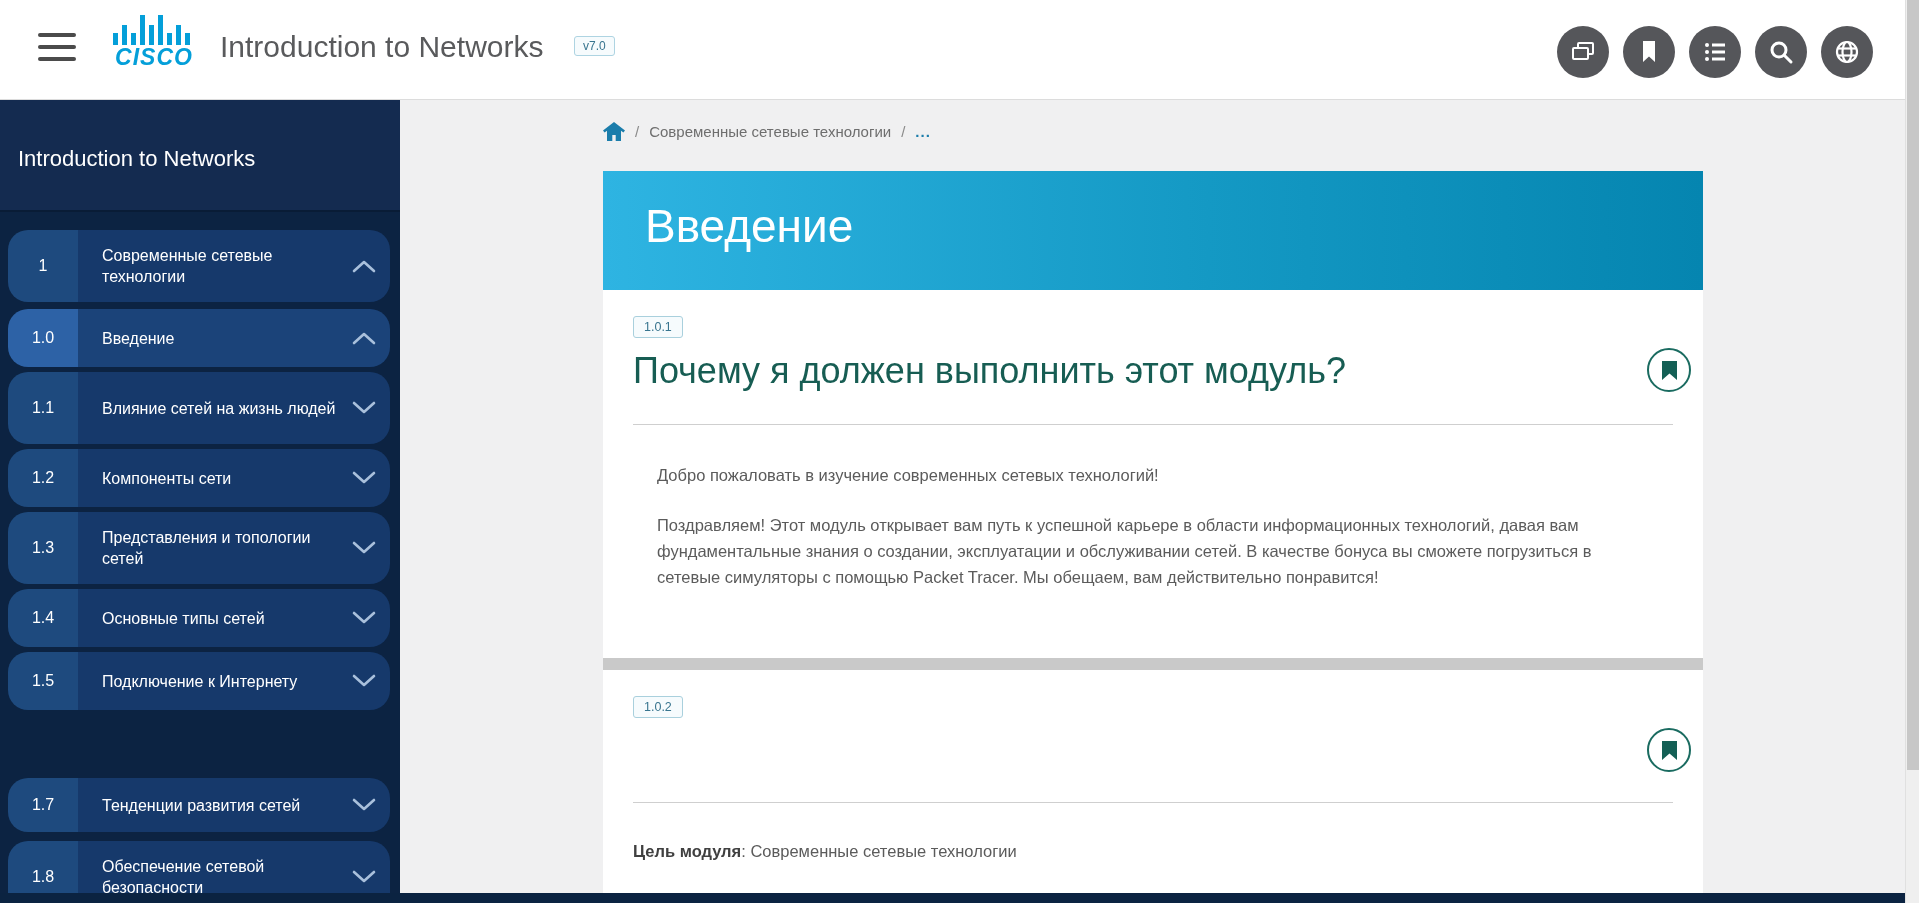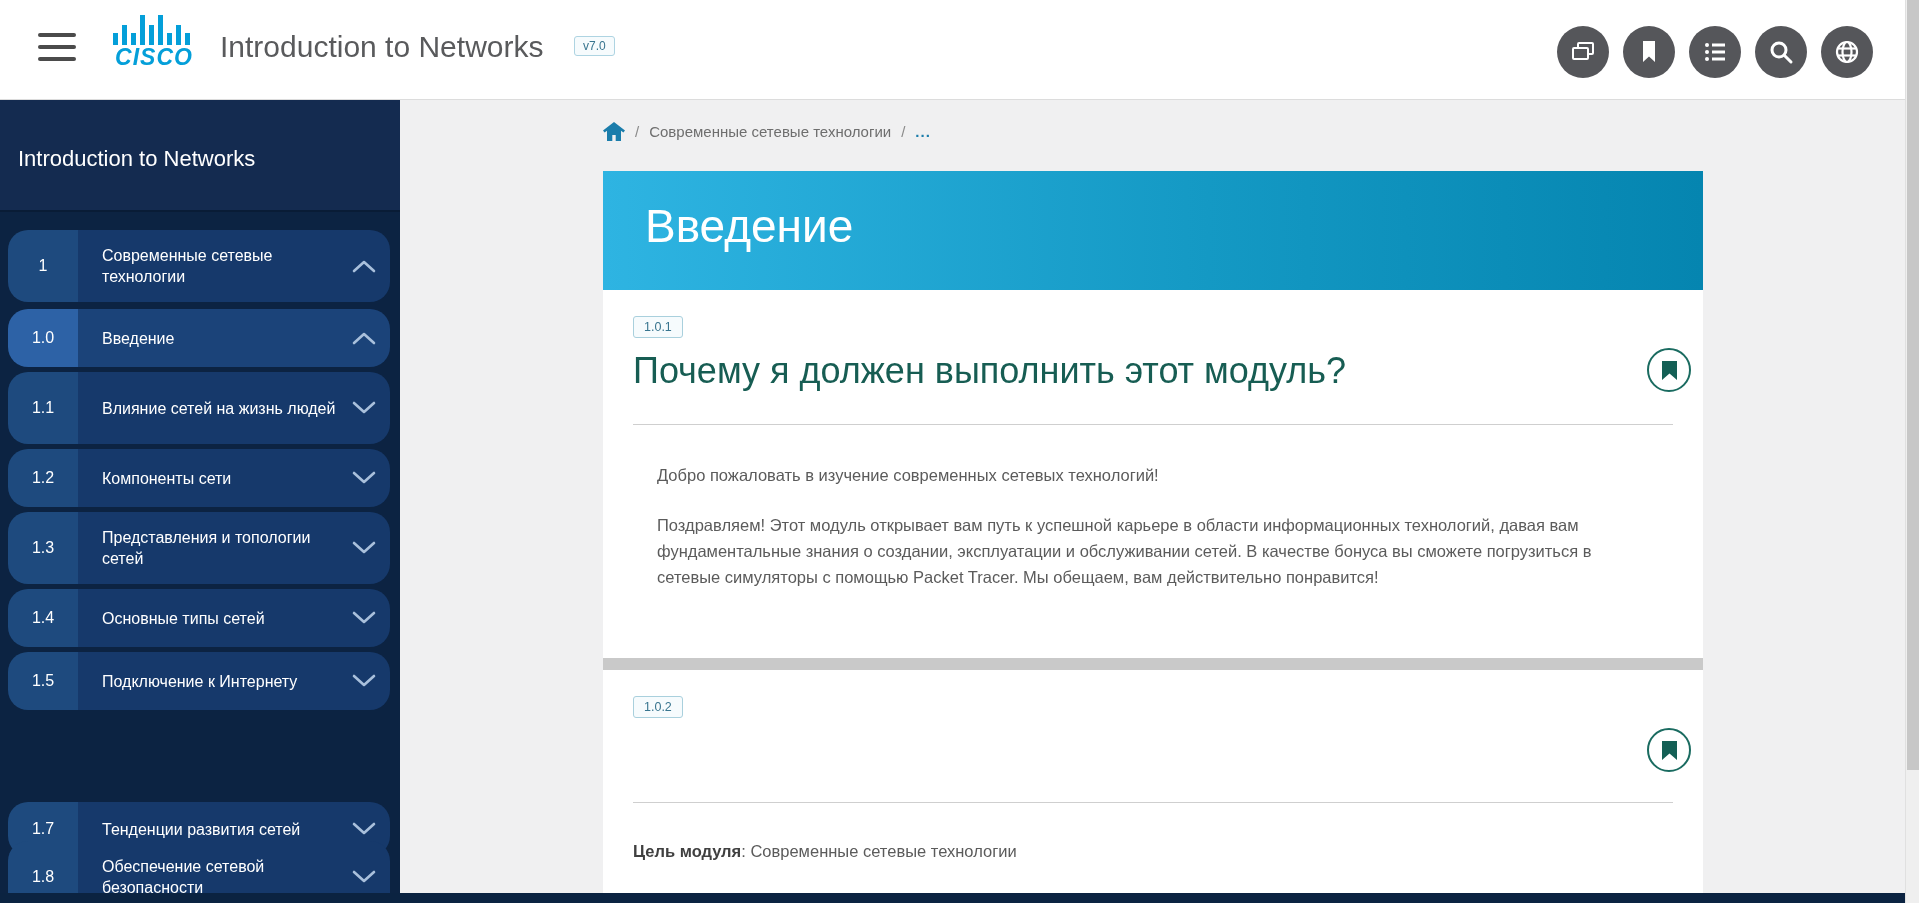--- a/index.html
+++ b/index.html
@@ -226,21 +226,21 @@
         <span class="nav-label">Подключение к Интернету</span>
         <span class="chev">
           <svg width="24" height="14" viewBox="0 0 24 14">
               <polyline points="2,2 12,11 22,2" fill="none" stroke="#a9c0dc" stroke-width="2.6" stroke-linecap="round" stroke-linejoin="round"></polyline>
             </svg>
         </span>
       </div>
     </div>
 
 
-    <div class="nav-row" style="top:702px;height:54px">
+    <div class="nav-row" style="top:678px;height:54px">
       <div class="nav-num">1.7</div>
       <div class="nav-body">
         <span class="nav-label">Тенденции развития сетей</span>
         <span class="chev">
           <svg width="24" height="14" viewBox="0 0 24 14">
               <polyline points="2,2 12,11 22,2" fill="none" stroke="#a9c0dc" stroke-width="2.6" stroke-linecap="round" stroke-linejoin="round"></polyline>
             </svg>
         </span>
       </div>
     </div>

